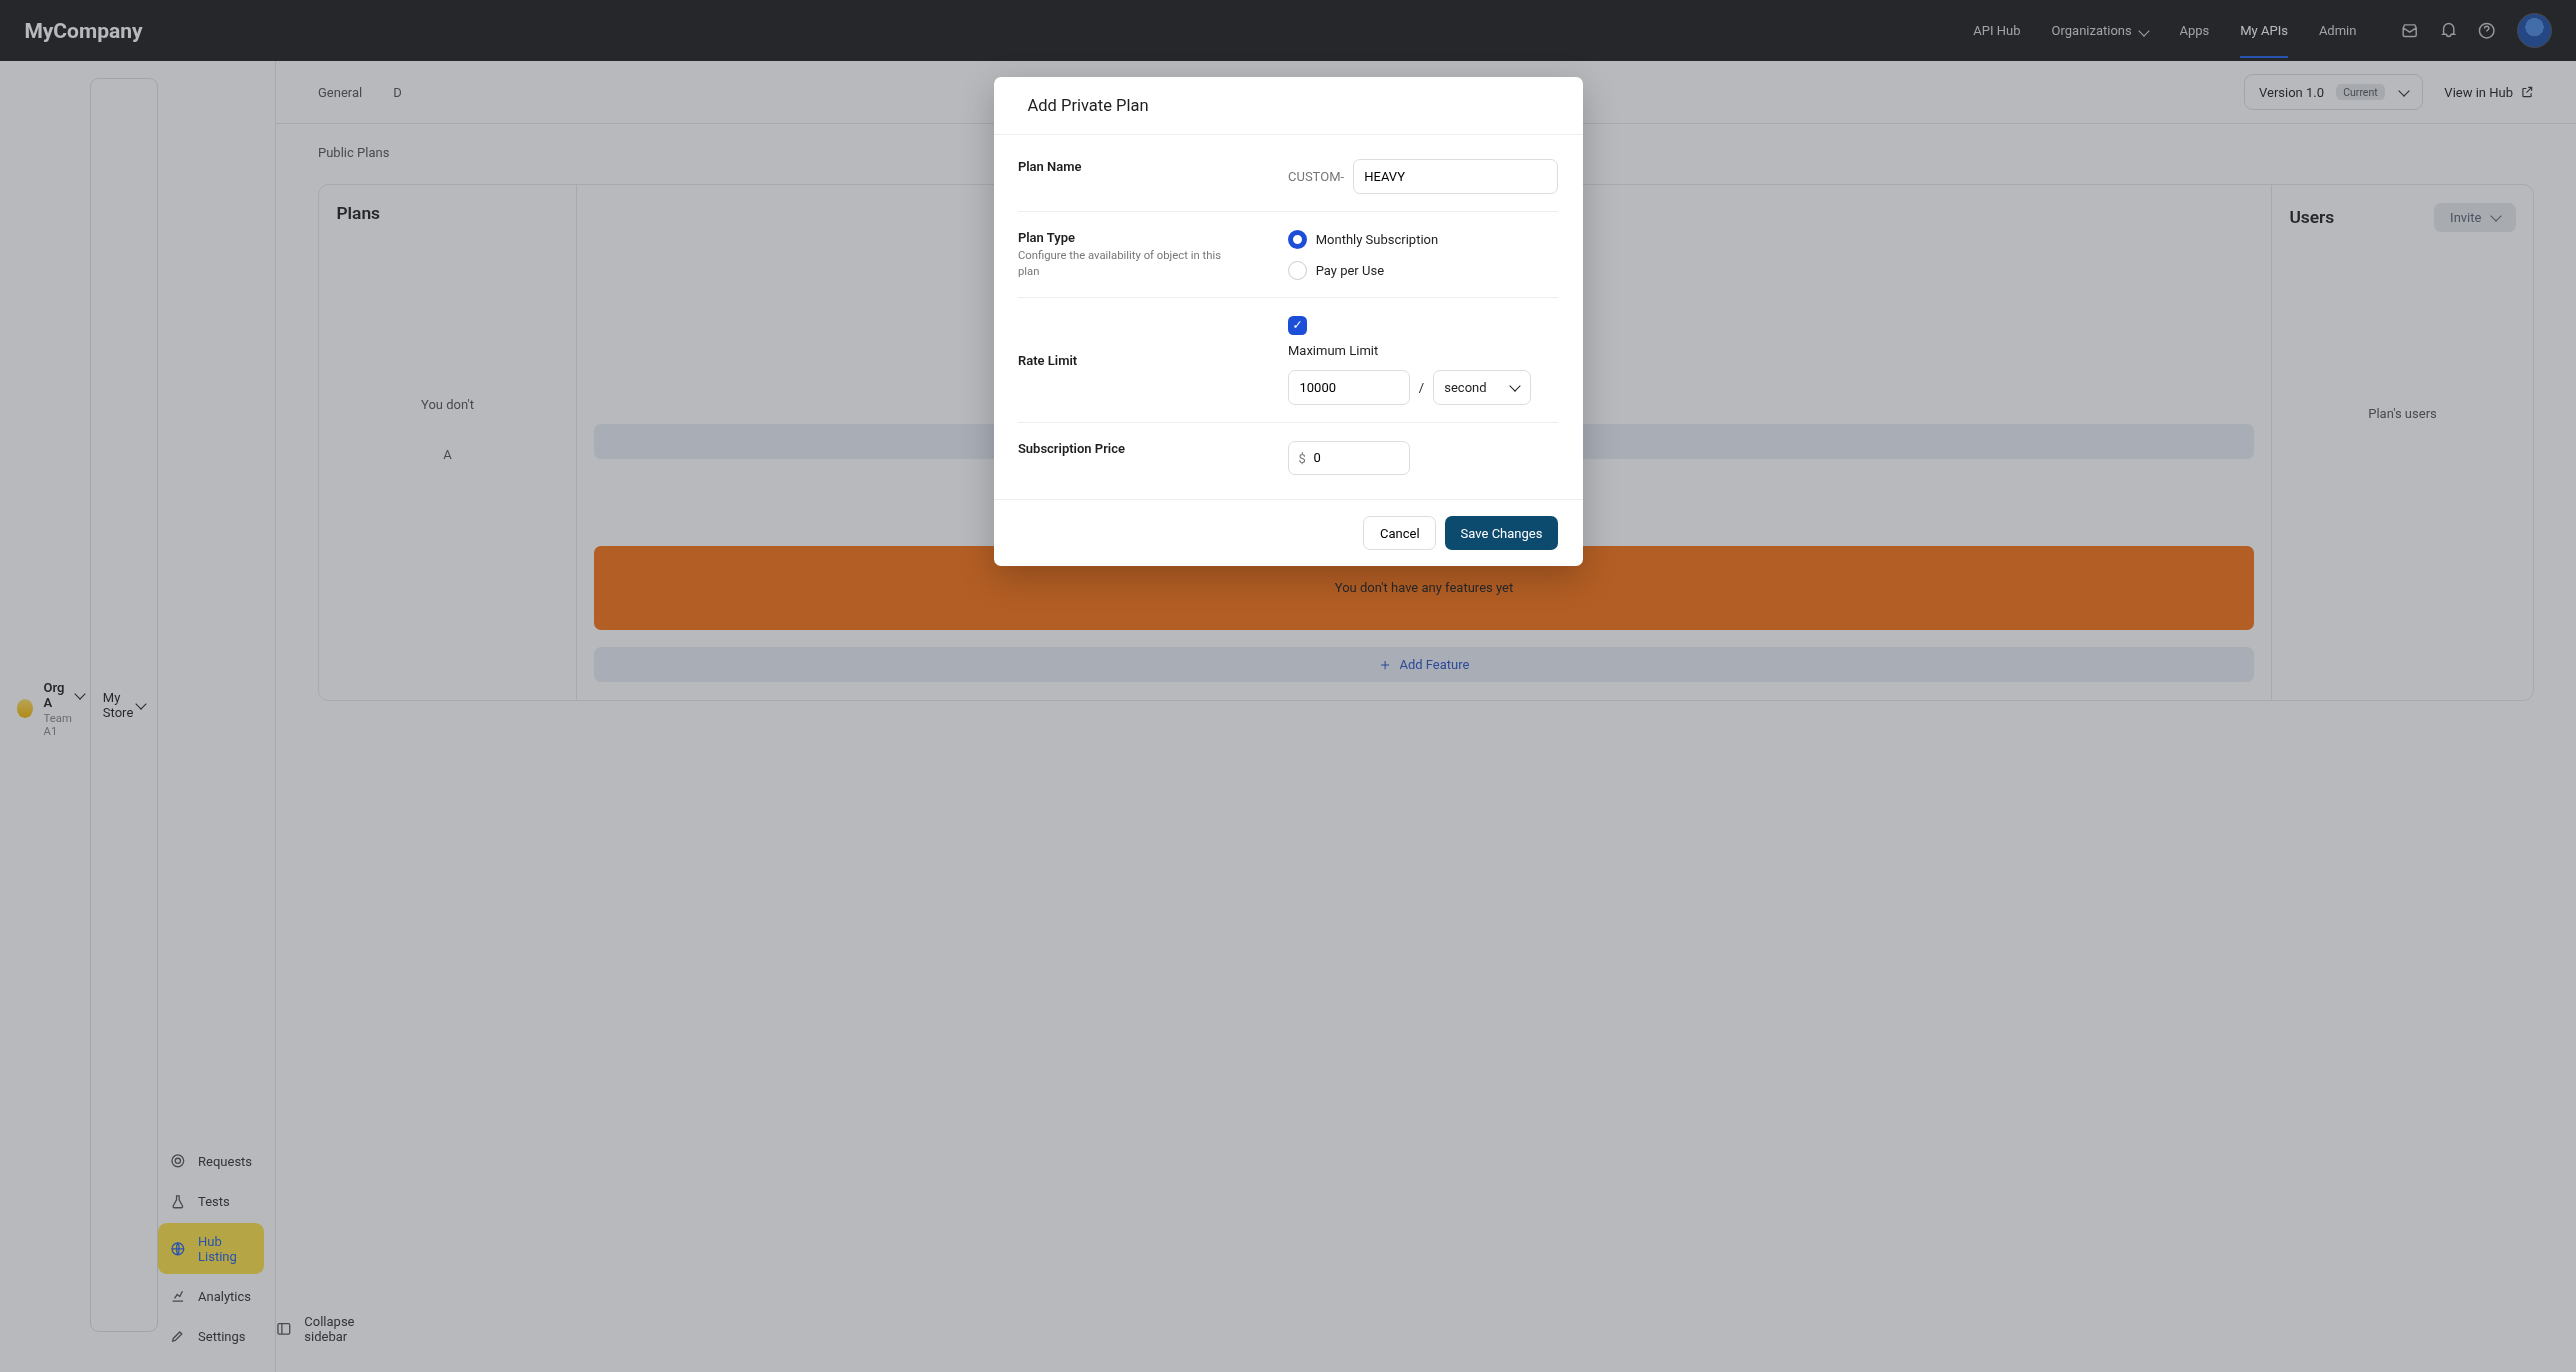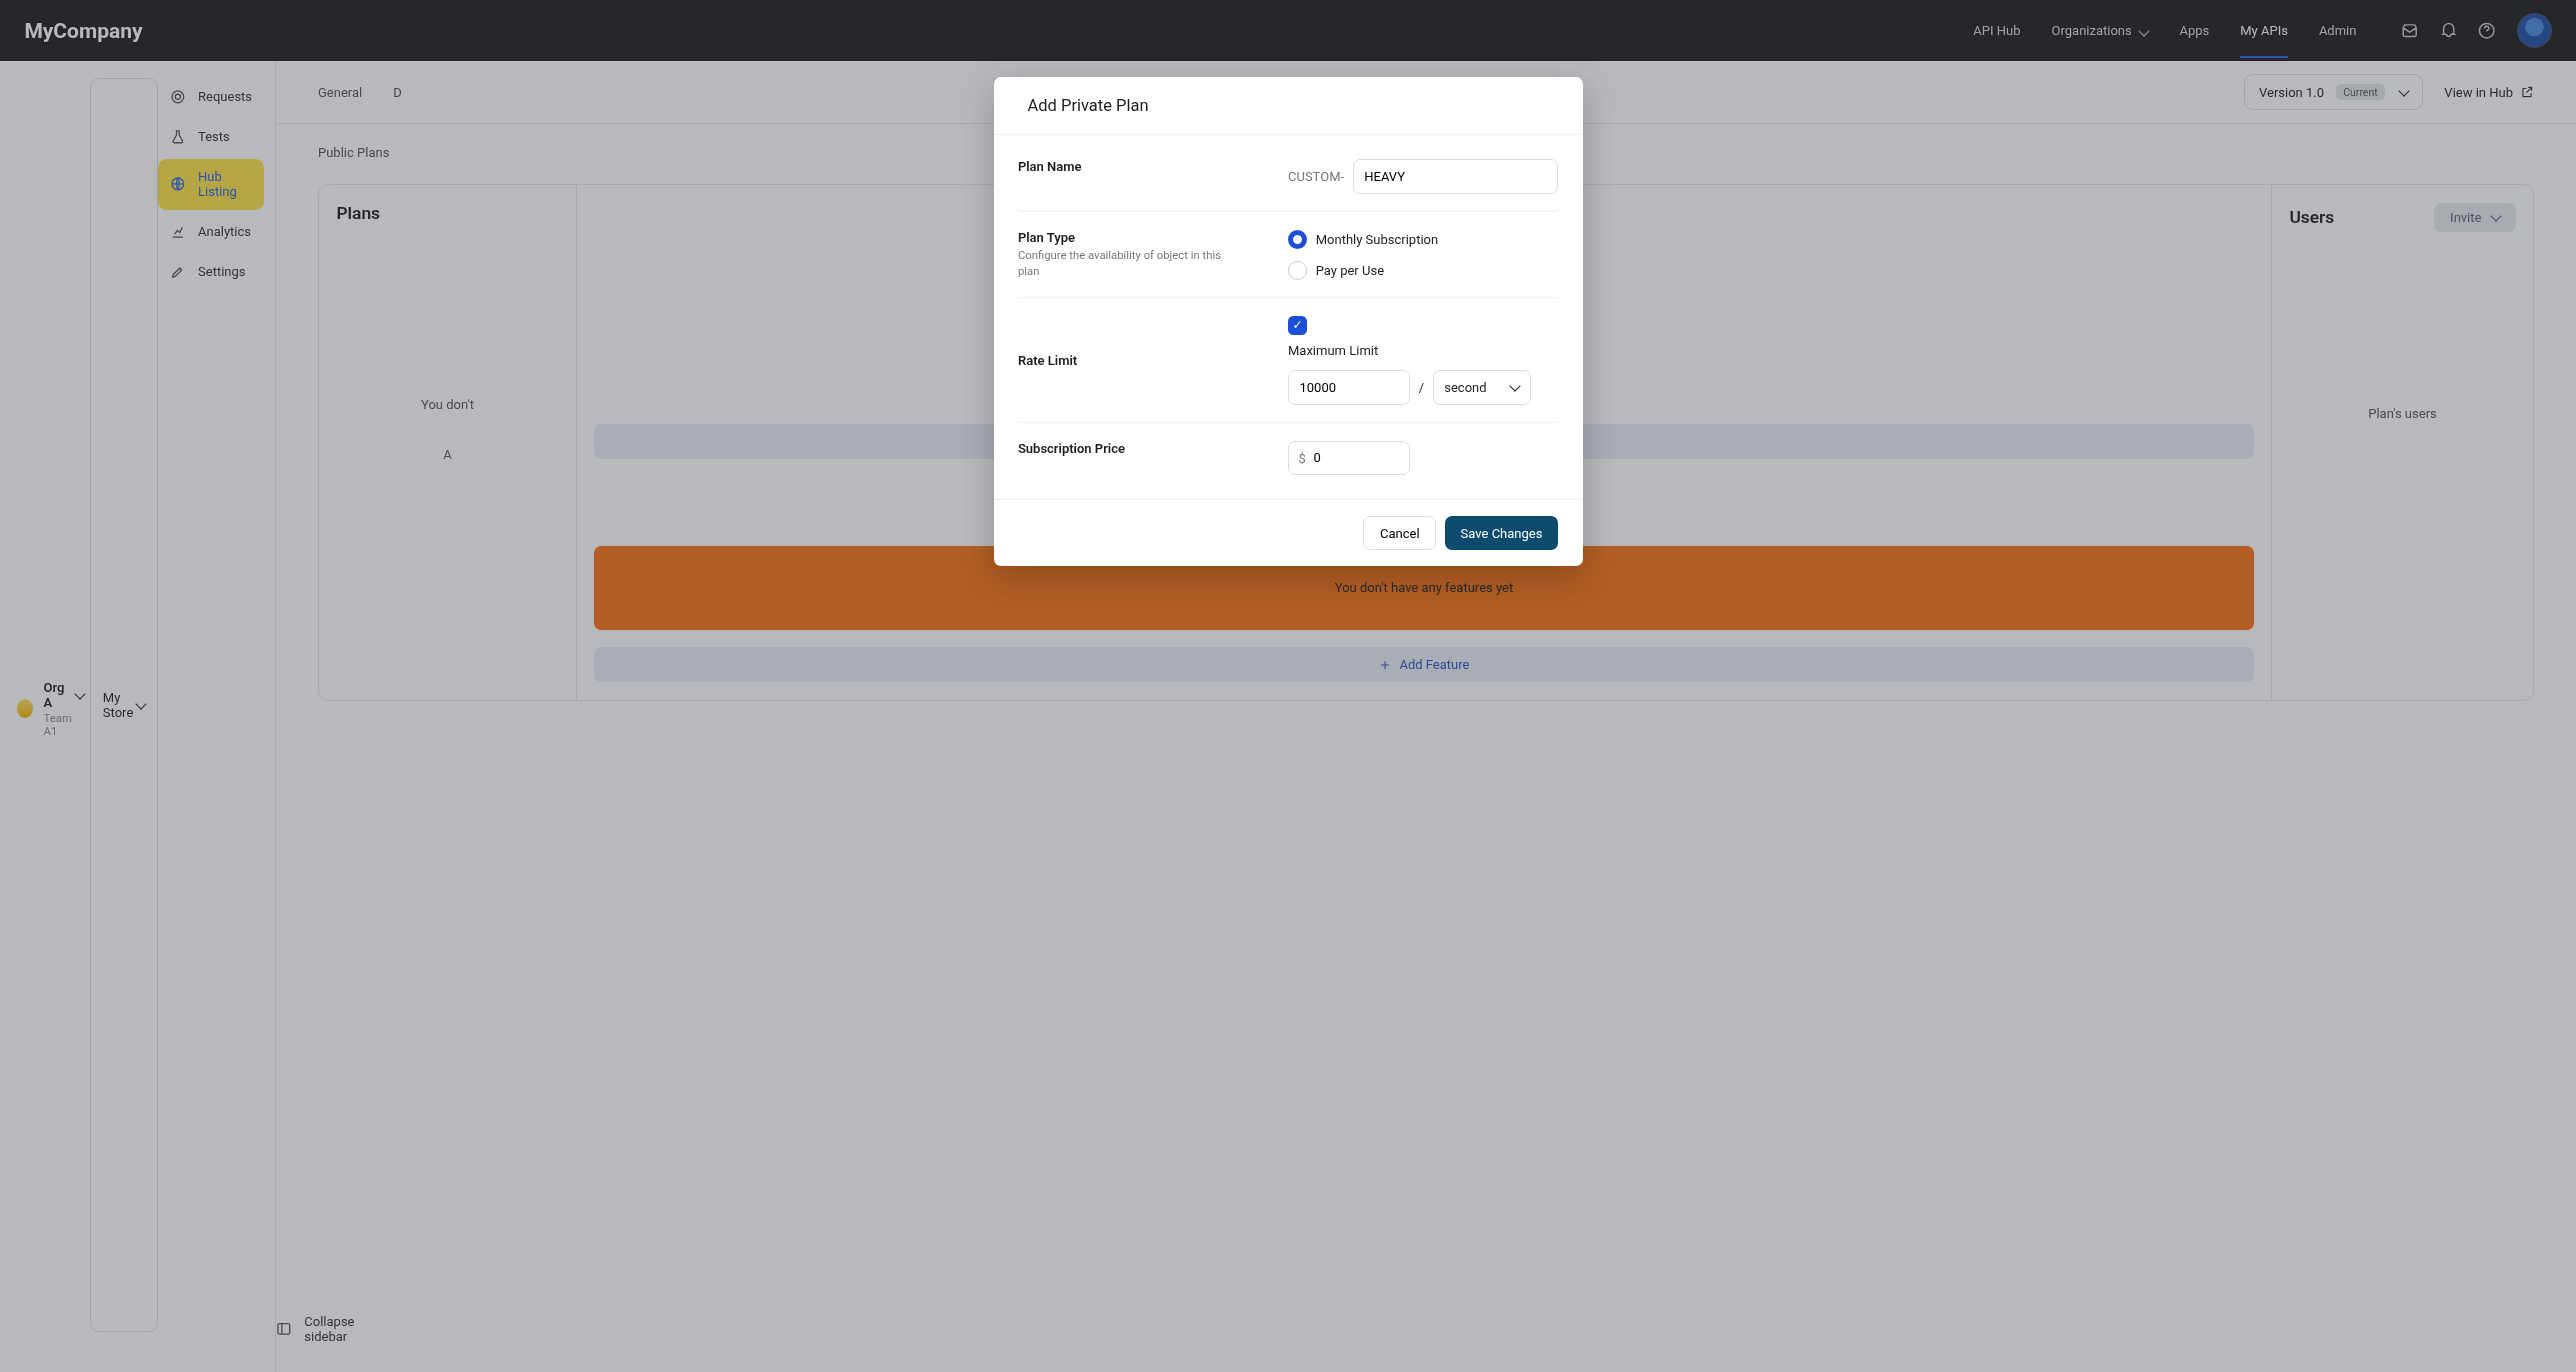--- a/index.html
+++ b/index.html
@@ -16,21 +16,21 @@
 .avatar { width: 35px; height: 35px; border-radius: 50%; background: radial-gradient(circle at 50% 40%, #4d8be0 35%, #1f50a8 36%); border: 1.7px solid #555; }
 
 
 .body { display: flex; height: calc(100% - 61px); }
 .sidebar { width: 276px; border-right: 0.9px solid #e6e6e6; padding: 17.4px 12.2px; display: flex; flex-direction: row; }
 .org-row { display: flex; align-items: center; gap: 10.5px; margin-bottom: 15.7px; padding: 0 5.2px; }
 .org-icon { width: 19px; height: 19px; border-radius: 50%; background: linear-gradient(#ffe066, #f5b800); }
 .org-name { font-weight: 600; display: flex; align-items: center; gap: 5.2px; }
 .team-name { color: #888; font-size: 11.3px; margin-top: 1.7px; }
 .store-select { border: 0.9px solid #ddd; border-radius: 8.7px; padding: 10.5px 12.2px; display: flex; align-items: center; justify-content: space-between; cursor: pointer; margin-bottom: 22.6px; }
-.side-items { display: flex; flex-direction: column; gap: 3.5px; }
+.side-items { display: flex; flex-direction: column; gap: 3.5px; justify-content: flex-end; }
 .side-item { display: flex; align-items: center; gap: 12.2px; padding: 10.5px 12.2px; border-radius: 8.7px; cursor: pointer; color: #333; }
 .side-item.active { background: #fde047; color: #2563eb; }
 .collapse { margin-top: auto; display: flex; align-items: center; gap: 12.2px; padding: 10.5px 12.2px; cursor: pointer; color: #333; }
 
 
 .main { flex: 1; display: flex; flex-direction: column; }
 .main-tabs-row { height: 63px; border-bottom: 0.9px solid #e6e6e6; display: flex; align-items: center; justify-content: space-between; padding: 0 42px; }
 .main-tabs { display: flex; gap: 31px; color: #555; }
 .version-chip { border: 0.9px solid #ddd; border-radius: 8.7px; padding: 8.7px 14px; display: flex; align-items: center; gap: 12.2px; cursor: pointer; }
 .badge { background: #e5e8ec; color: #555; font-size: 10.5px; border-radius: 5.2px; padding: 1.7px 7px; }

